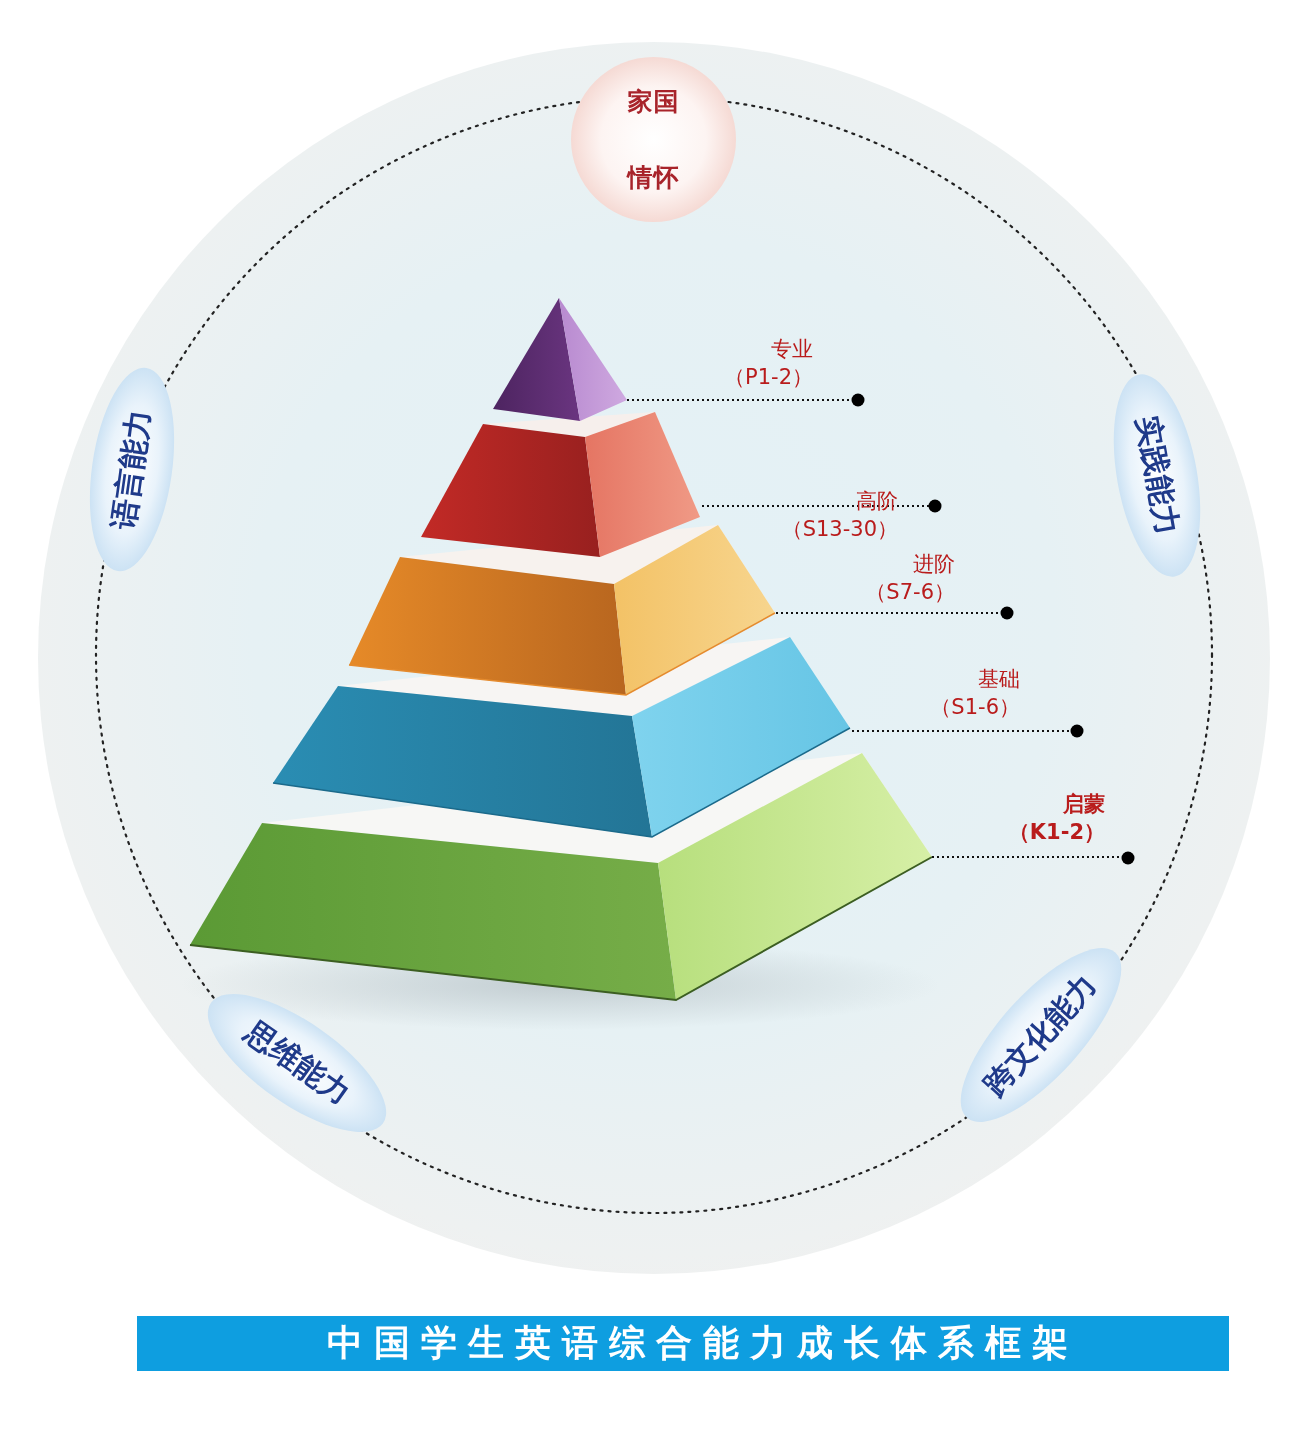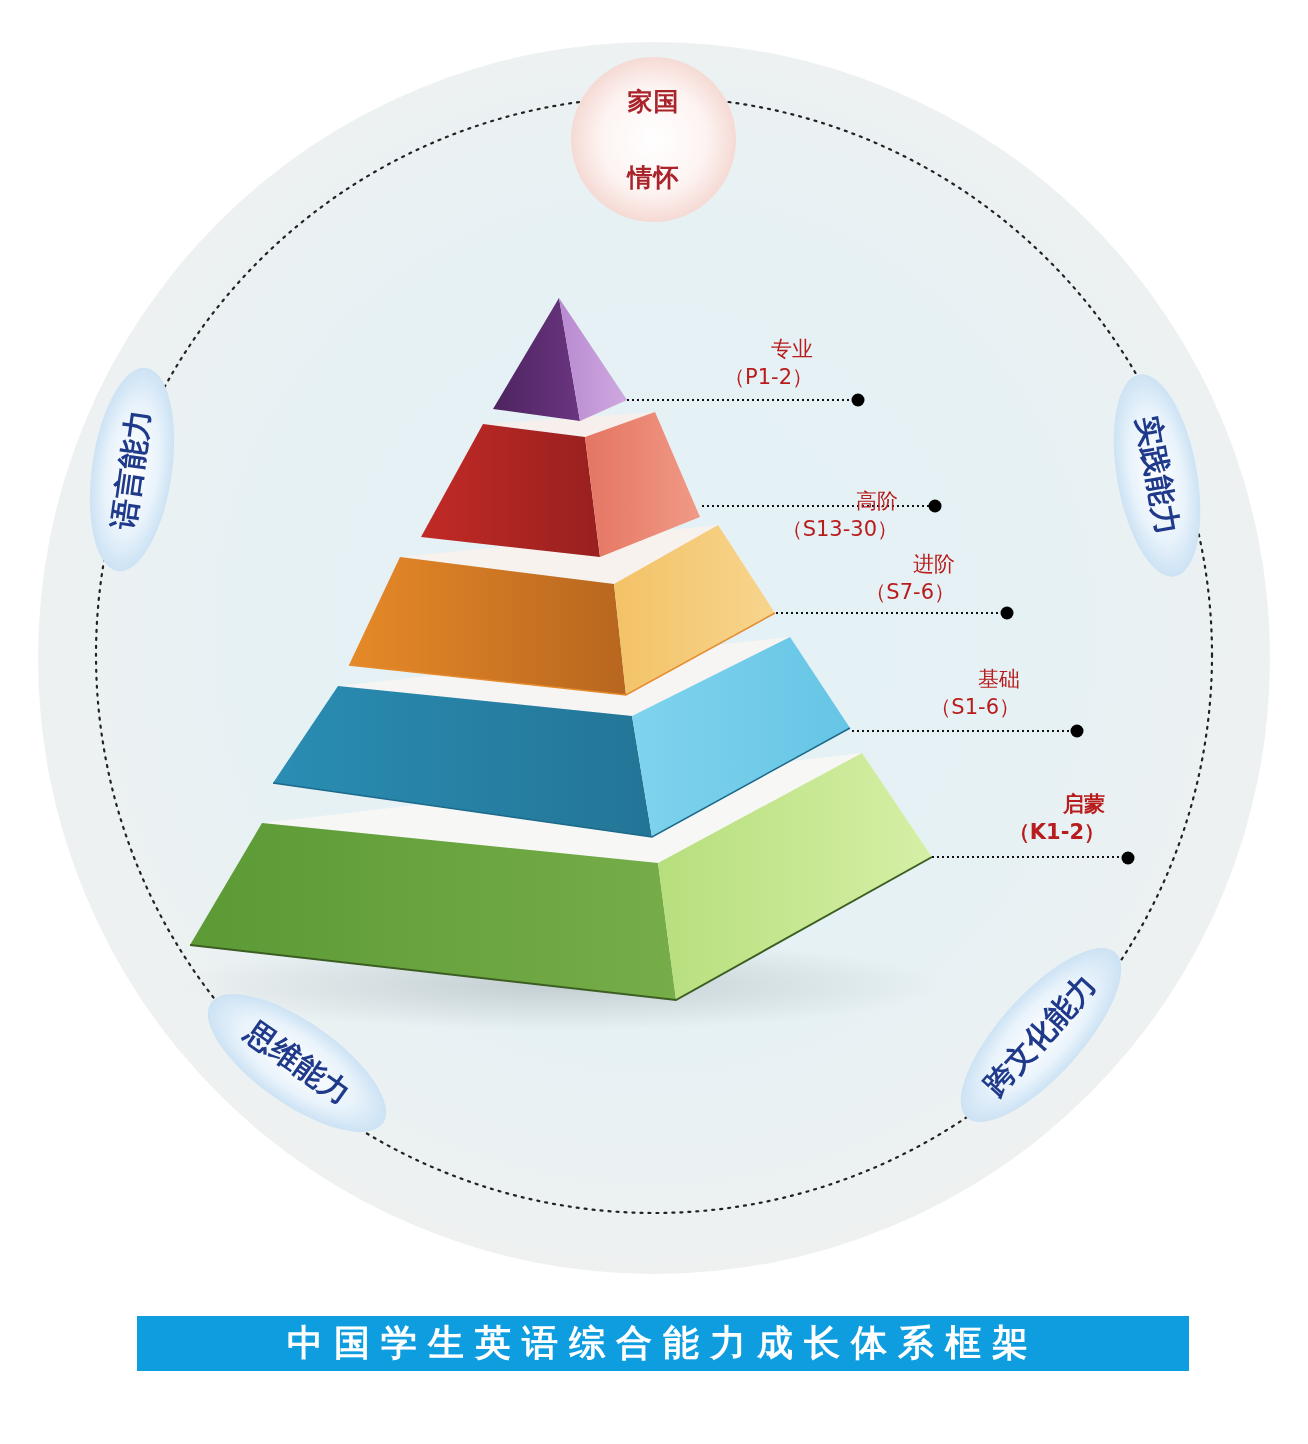--- a/index.html
+++ b/index.html
@@ -25,21 +25,21 @@
     display:flex; align-items:center; justify-content:center;
   }
   .oval span {
     display:block; color:#1f3a8a; font-weight:bold; font-size:30px; white-space:nowrap;
   }
   .label {
     position:absolute; text-align:right; color:#b91c1c; font-size:21px; line-height:28px;
   }
   .title-bar {
     position:absolute; left:137px; top:1316px; width:1052px; height:55px; background:#0e9ee0;
-    display:flex; align-items:center; justify-content:center;
+    display:flex; align-items:center; justify-content:center;padding-left:40px;
   }
   .title-bar span {
     color:#ffffff; font-size:36px; font-weight:bold; letter-spacing:11px;
   }
 </style>
 </head>
 <body>
 
 <div class="stage">
 

